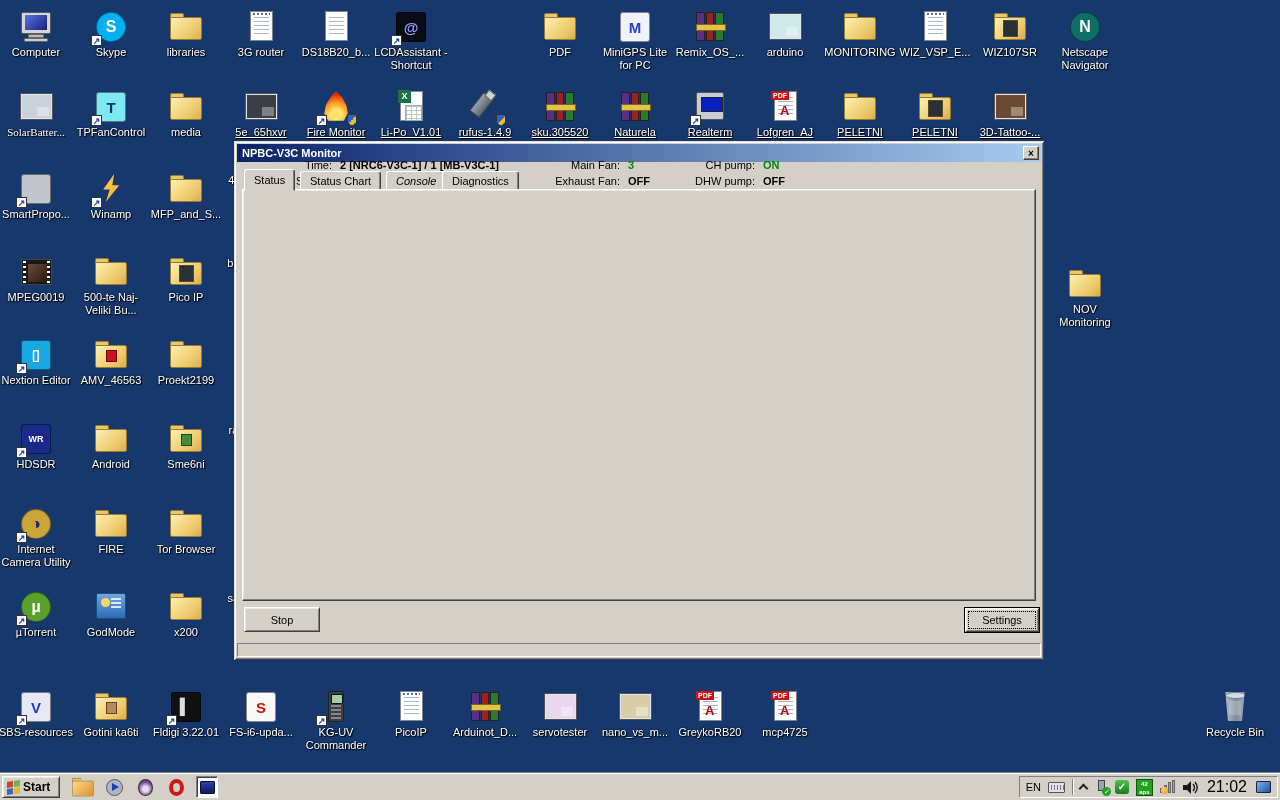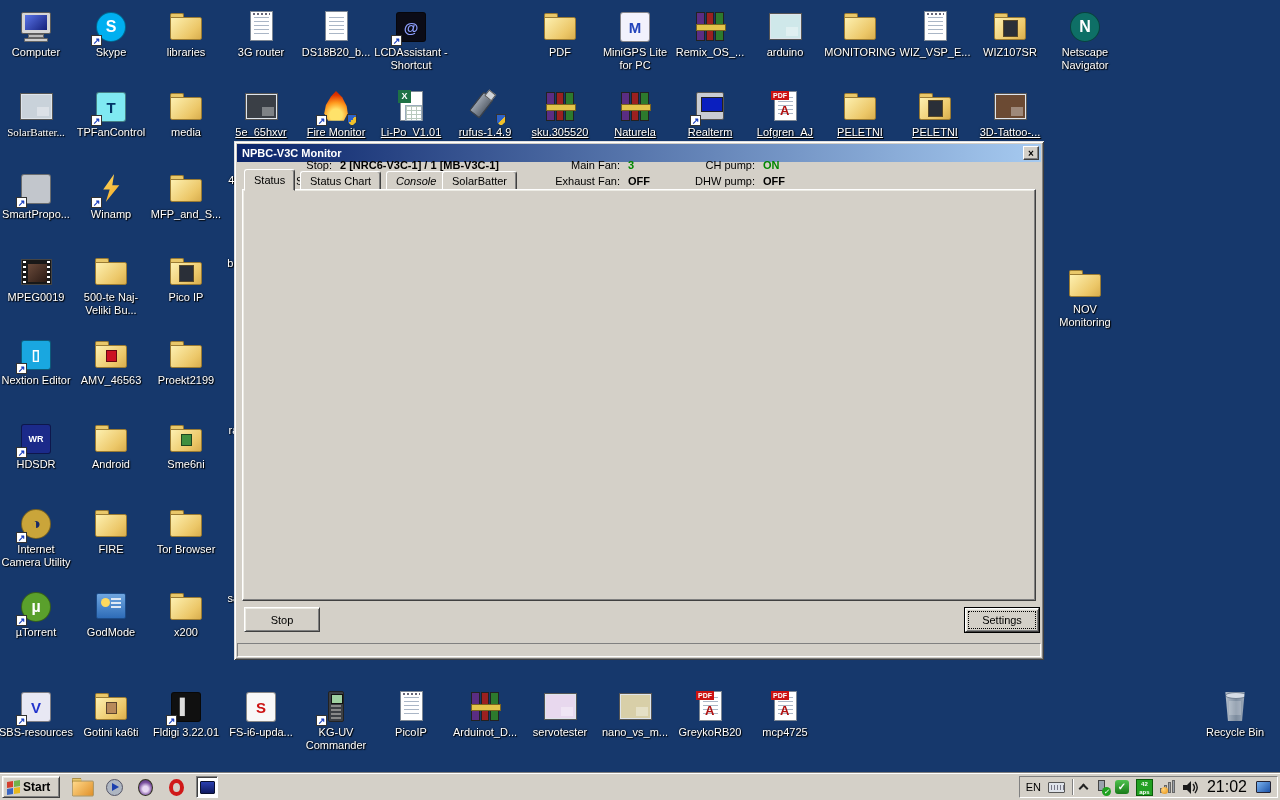--- a/index.html
+++ b/index.html
@@ -658,21 +658,21 @@
     <span>NPBC-V3C Monitor</span>
     <span class="tspace"></span>
     <button id="closebtn"><span>×</span></button>
   </div>
 
   <div id="pane"></div>
 
   <div id="leftfields">
       <div class="fgroup">
         <div class="frow">
-          <span class="flab">Stop:</span>
+          <span class="flab">Time:</span>
           <span class="fval">2 [NRC6-V3C-1] / 1 [MB-V3C-1]</span>
         </div>
         <div class="frow">
           <span class="flab">SWver:</span>
           <span class="fval">27 / 14</span>
         </div>
         <div class="frow">
           <span class="flab">Date/Time:</span>
           <span class="fval">14.09.2016 21:00</span>
         </div>
@@ -856,21 +856,21 @@
     <span>Feeder Capacity:</span>
     <b>4,2 kg/h</b>
   </div>
 
   <button class="wbtn" id="stopbtn">Stop</button>
   <button class="wbtn" id="settingsbtn">Settings</button>
   <div id="dstatusbar"></div>
 <div class="tab active" style="left: 10px;">Status</div>
     <div class="tab" style="left: 66px;">Status Chart</div>
     <div class="tab" style="left: 152px; font-style: italic;">Console</div>
-    <div class="tab" style="left: 208px;">SolarBatter</div>
+    <div class="tab" style="left: 208px;">Diagnostics</div>
   </div>
 
 <div id="taskbar">
   <button id="startbtn">
     <span class="flag">
         <i style="background:#d43f2e"></i>
         <i style="background:#71b24b"></i>
         <i style="background:#3a66c2"></i>
         <i style="background:#e8b81e"></i>
       </span>

